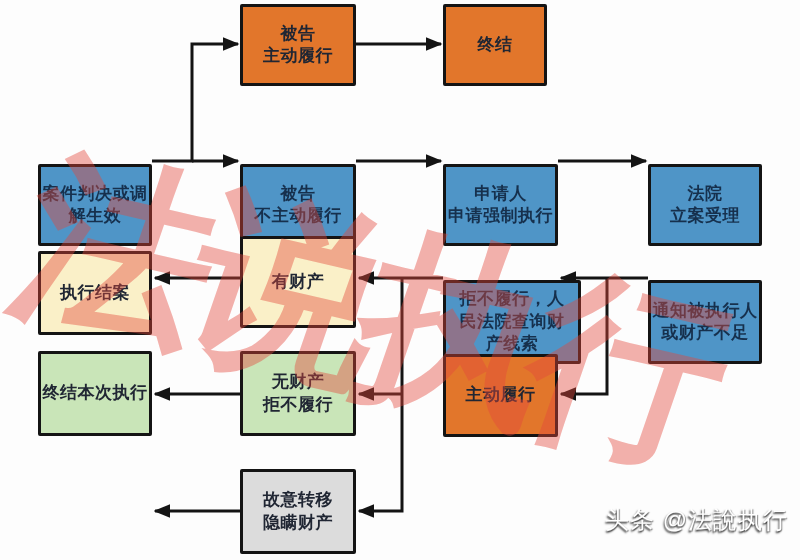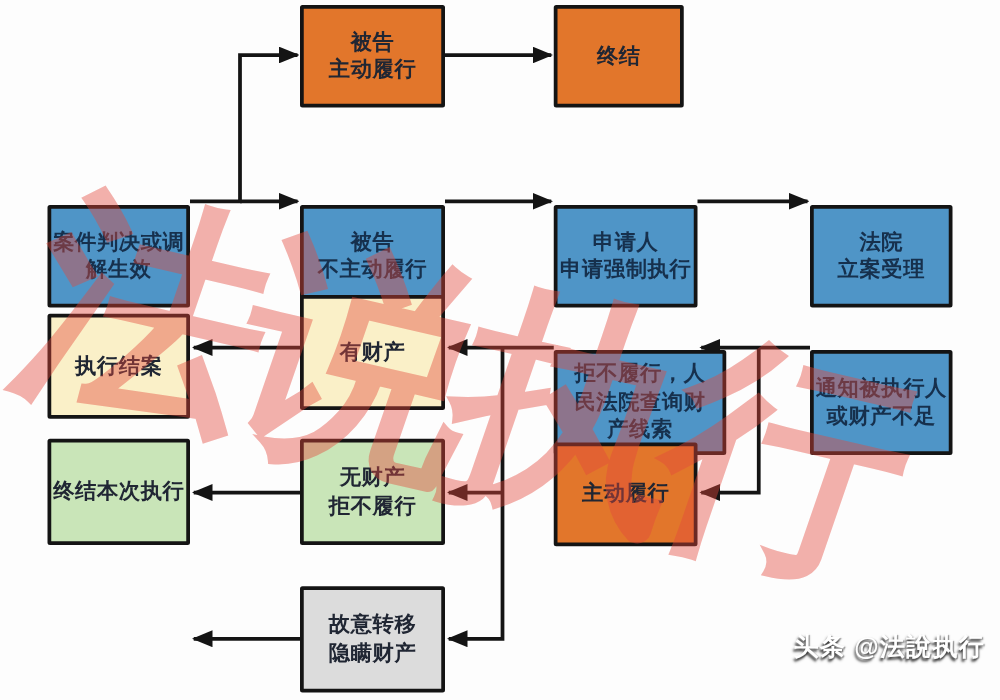--- a/index.html
+++ b/index.html
@@ -66,22 +66,22 @@
     opacity: 0.42;
     pointer-events: none;
     user-select: none;
     white-space: nowrap;
     line-height: 1;
   }
   .credit {
     position: absolute;
     right: 12px;
     top: 504px;
-    font-size: 20px;
-    font-weight: bold;
+    font-size: 24px;
+    font-weight: normal;
     color: #ffffff;
     letter-spacing: 1px;
     text-shadow: -1px 2px 2px rgba(40,40,40,0.85), 1px 1px 1px rgba(40,40,40,0.5);
     white-space: nowrap;
   }
 </style>
 </head>
 <body>
 
 <div class="stage">

